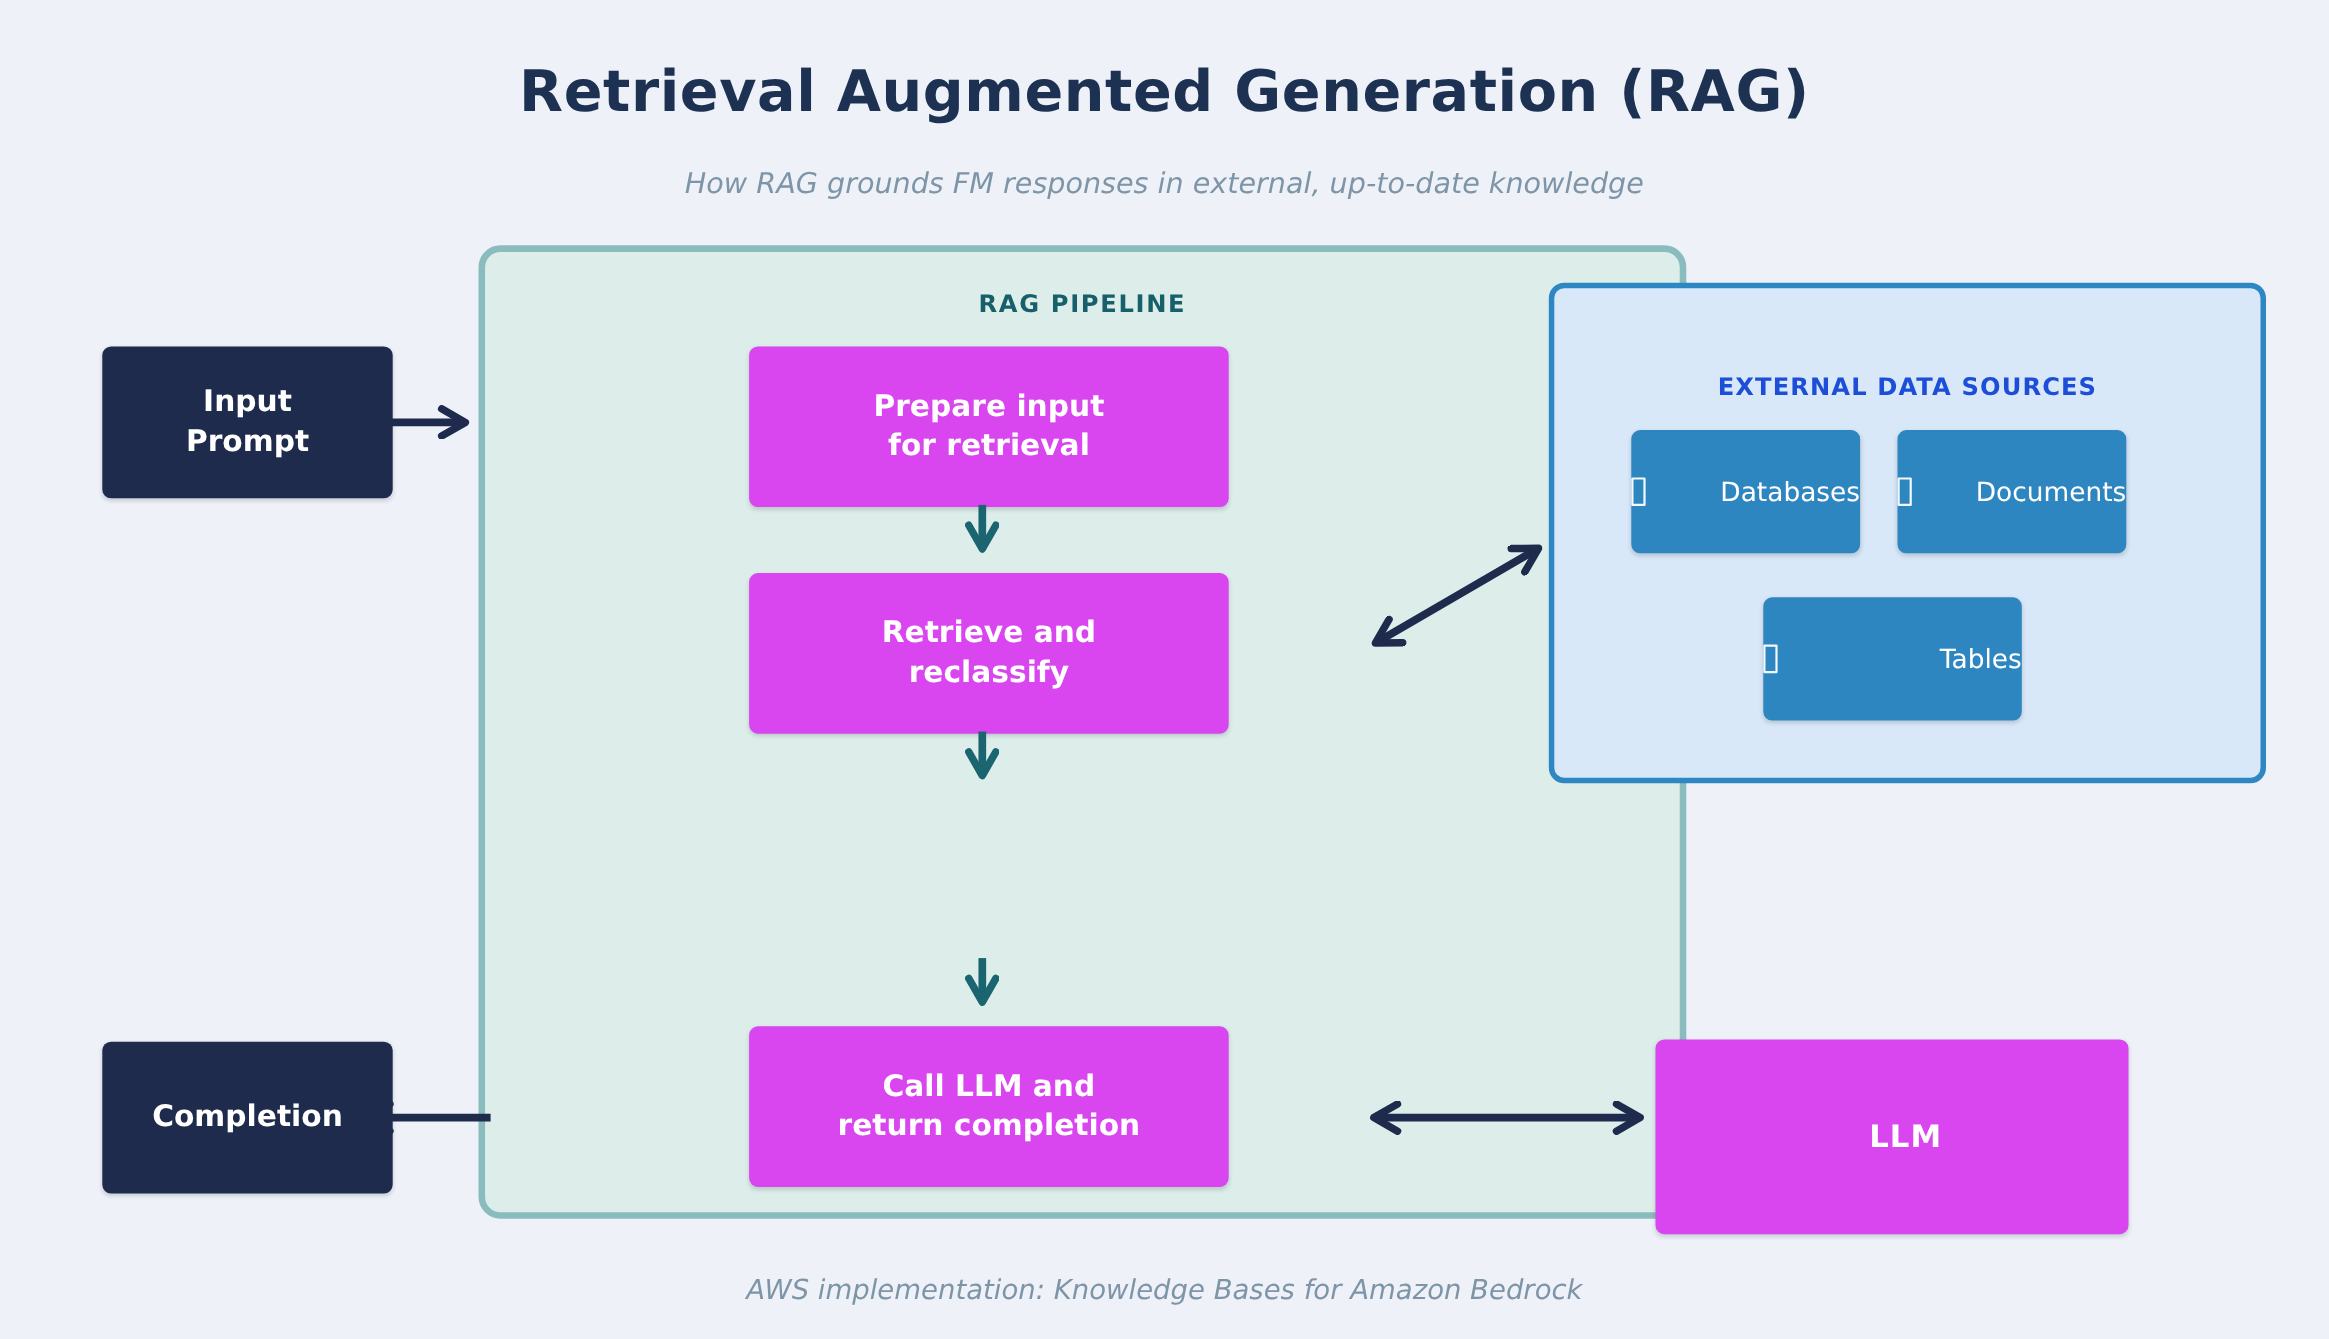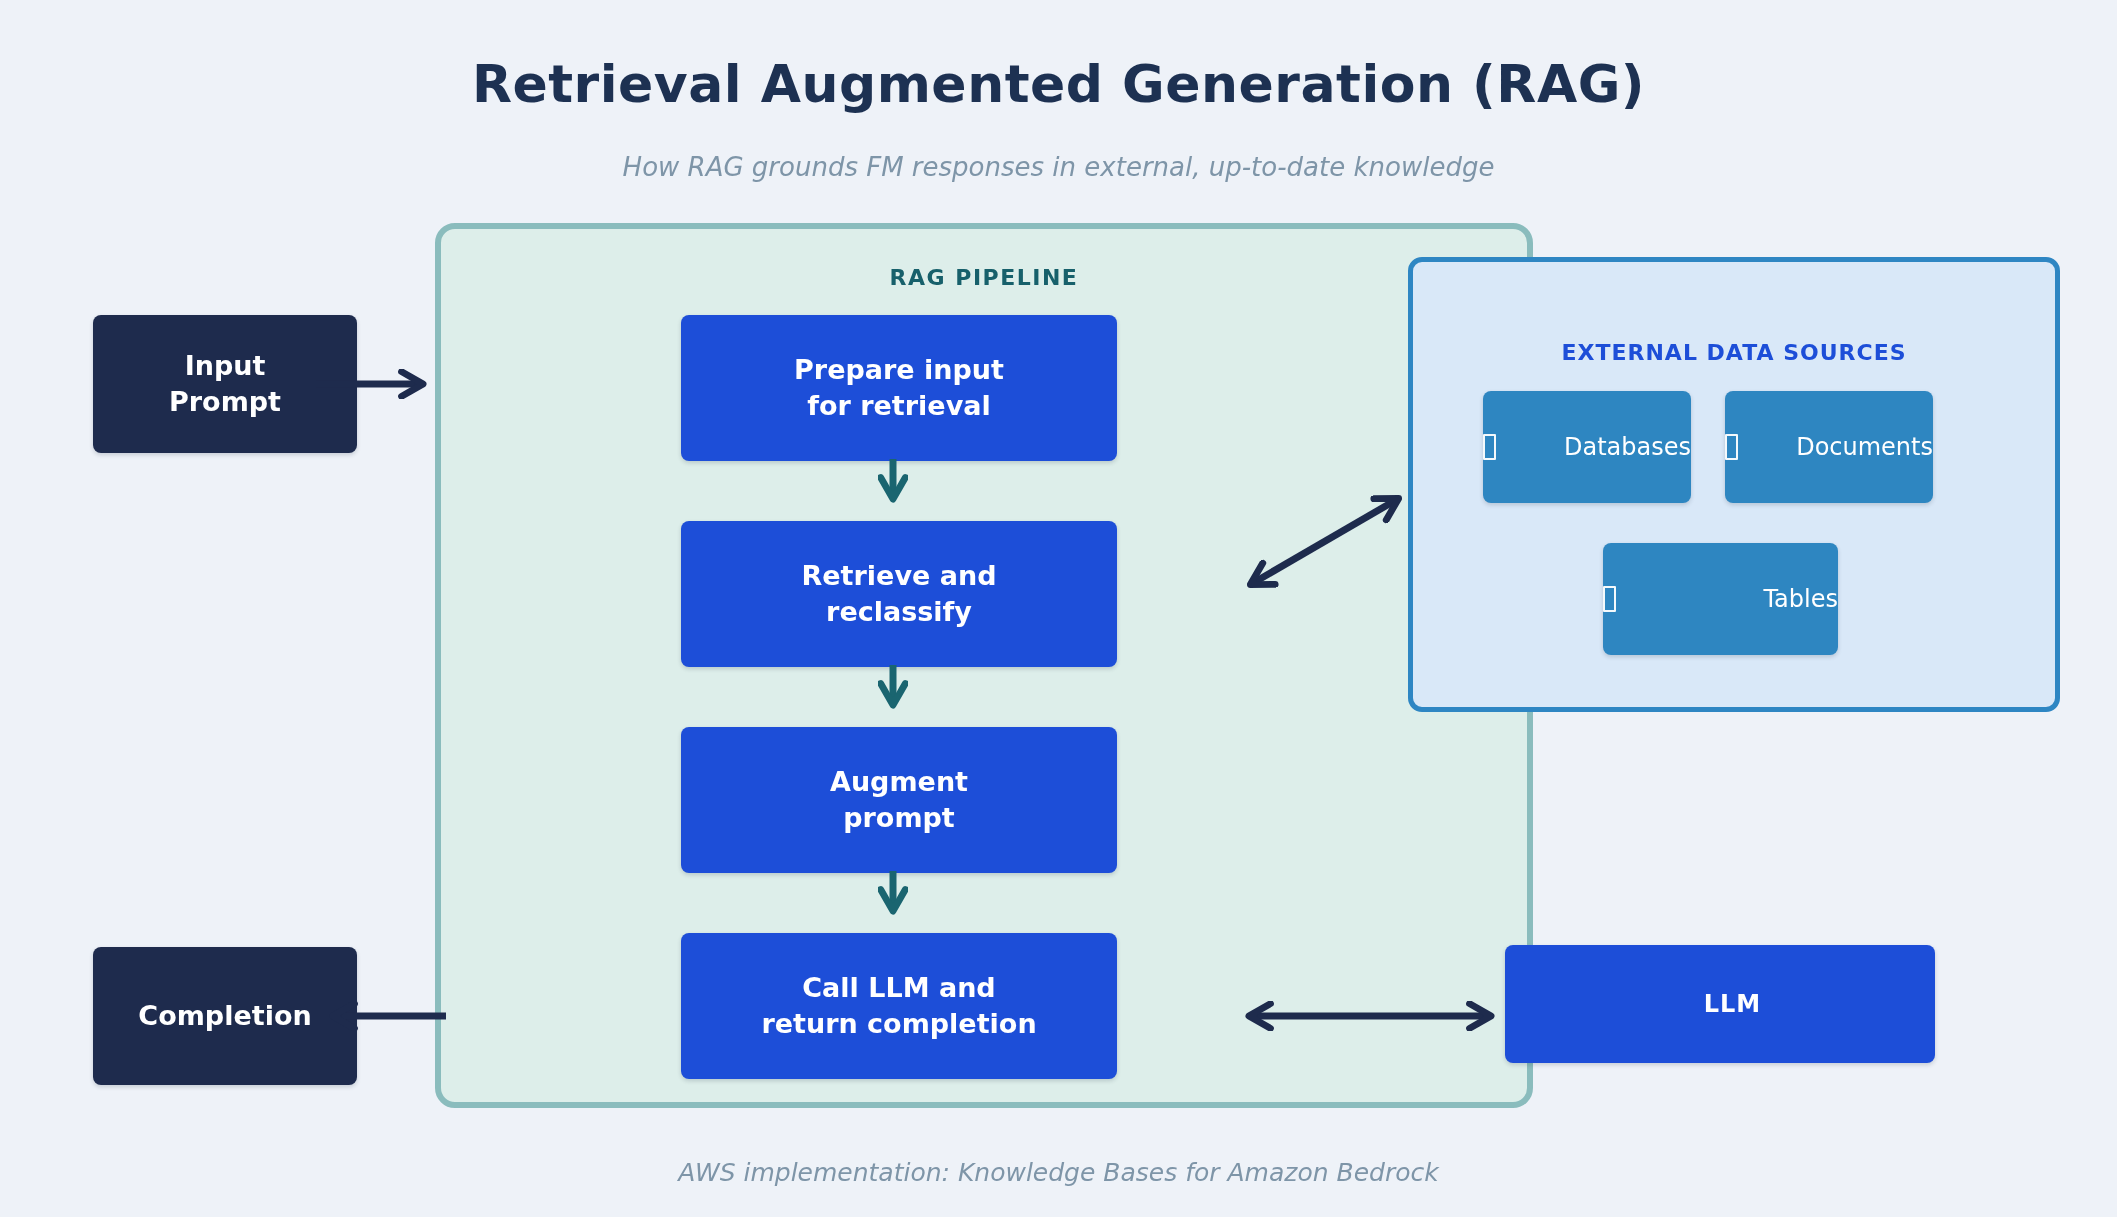--- a/index.html
+++ b/index.html
@@ -36,26 +36,26 @@
   .external-label{
     position:absolute;top:34px;left:0;width:100%;text-align:center;
     font-size:22px;font-weight:700;letter-spacing:1px;color:#1d4ed8;margin-top:44px;
   }
   
   .box{
     position:absolute;display:flex;flex-direction:column;align-items:center;justify-content:center;
     border-radius:8px;color:#ffffff;text-align:center;
     box-shadow:0 2px 4px rgba(20,40,60,.18);
   }
-  .teal{background:#1d4ed8;}
+  .teal{background:#d946ef;}
   .navy{background:#1e2b4d;}
   .blue{background:#2e86c1;}
   .step{left:240px;width:436px;height:146px;font-size:27px;font-weight:700;line-height:1.35;}
   .io-box{left:49px;width:264px;height:138px;font-size:27px;font-weight:700;line-height:1.35;margin-left:44px;}
-  .llm-box{left:1505px;top:945px;width:430px;height:118px;font-size:24px;font-weight:700;letter-spacing:1px;padding-left:25px;}
+  .llm-box{left:1505px;top:945px;width:430px;height:177px;font-size:28px;font-weight:700;letter-spacing:1px;padding-left:25px;}
   .source{height:112px;font-size:24px;font-weight:400;flex-direction:row;gap:12px;justify-content:space-between;}
   .tofu{
     display:inline-block;width:13px;height:26px;border:2px solid rgba(255,255,255,.95);
     border-radius:1px;flex:0 0 auto;
   }
   .arrow-layer{position:absolute;left:0;top:0;width:2117px;height:1217px;pointer-events:none;}
 </style>
 </head>
 <body>
 
@@ -76,24 +76,20 @@
   <div class="pipeline">
     <div class="pipeline-label">RAG PIPELINE</div>
 
     <div class="box teal step" style="top:86px">
       <div>Prepare input</div>
       <div>for retrieval</div>
     </div>
     <div class="box teal step" style="top:292px">
       <div>Retrieve and</div>
       <div>reclassify</div>
-    </div>
-    <div class="box teal step" style="top:498px">
-      <div>Augment</div>
-      <div>prompt</div>
     </div>
     <div class="box teal step" style="top:704px">
       <div>Call LLM and</div>
       <div>return completion</div>
     </div>
   </div>
 
   <div class="external">
     <div class="external-label">EXTERNAL DATA SOURCES</div>
 

